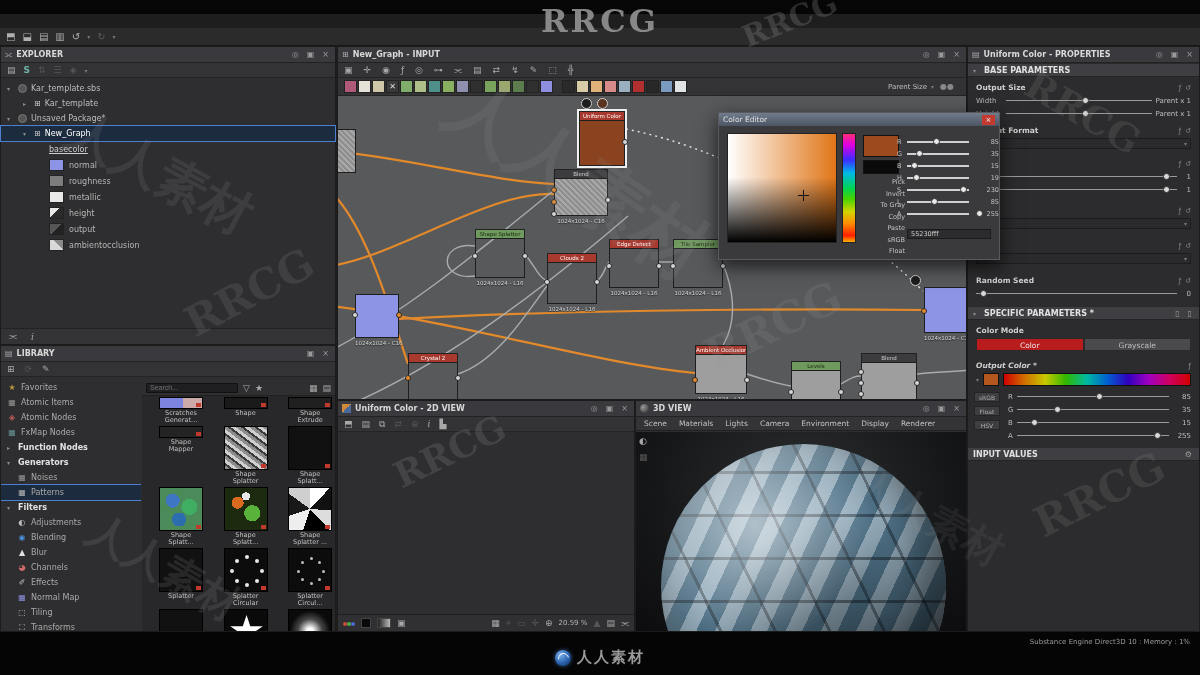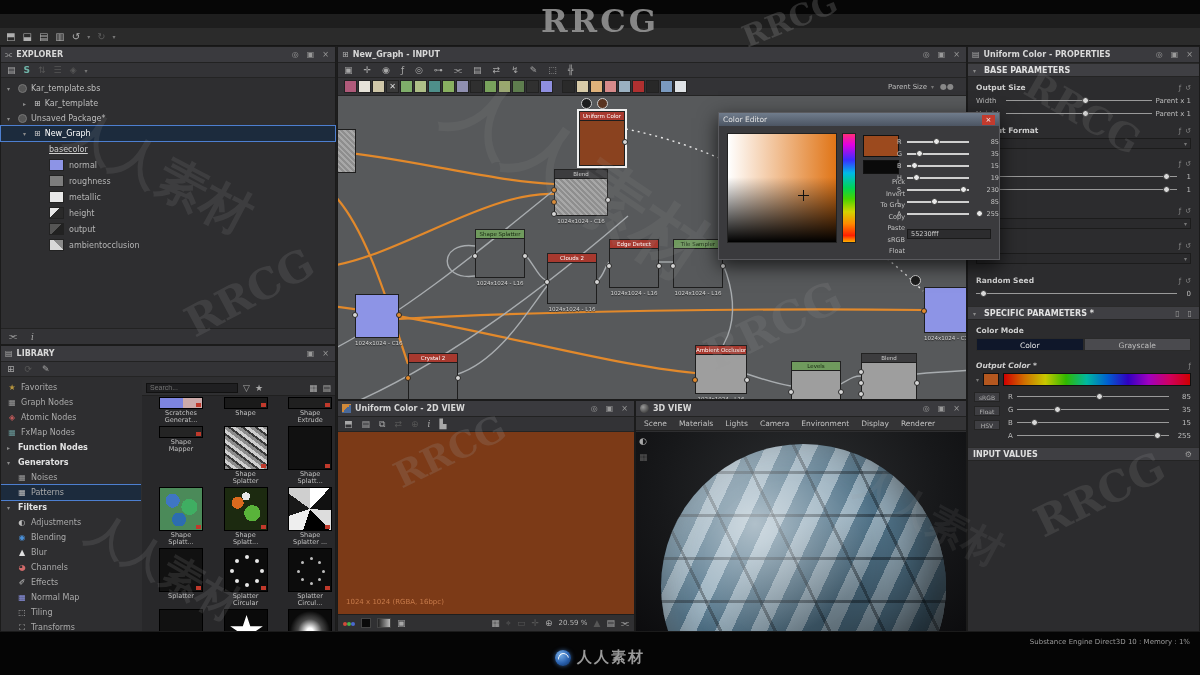--- a/index.html
+++ b/index.html
@@ -102,21 +102,21 @@
   .plabel{color:#cfcfcf;font-size:7.5px;font-weight:bold;}
   .plabel2{color:#b8b8b8;font-size:7px;width:26px;}
   .fico{color:#8a8a8a;font-size:7px;margin-left:auto;}
   .fico2{color:#8a8a8a;font-size:7px;}
   .slider{position:relative;height:8px;flex:1;}
   .slider .tr{position:absolute;left:0;right:0;top:3.5px;height:1px;background:#9a9a9a;}
   .slider .hd{position:absolute;top:0;width:7px;height:7px;border-radius:50%;background:#d8d8d8;border:1px solid #333;}
   .pval{color:#bdbdbd;font-size:7px;min-width:30px;text-align:right;}
   .ddown{margin:1px 8px;height:11px;background:#2a2a2c;border:1px solid #1c1c1c;display:flex;align-items:center;justify-content:flex-end;padding:0 3px;color:#777;font-size:6px;}
   .mbtn{flex:1;height:13px;text-align:center;line-height:13px;font-size:7.5px;background:#4a4a4e;color:#bdbdbd;border:1px solid #2a2a2a;}
-  .mbtn.on{background:#0f172a;color:#e8e8e8;}
+  .mbtn.on{background:#b91c1c;color:#e8e8e8;}
   .rainbow{height:13px;flex:1;border:1px solid #111;background:linear-gradient(to right,#d00000,#d07000,#c8c800,#30b800,#00b8a0,#0060d0,#3000c0,#a000c0,#d00060,#d00000);}
   .sbtn{width:26px;height:10px;background:#3e3e42;border:1px solid #242424;color:#b0b0b0;font-size:6px;text-align:center;line-height:9px;}
   
   .cedit{left:718px;top:112px;width:282px;height:148px;background:#3a3a3d;border:1px solid #5a5a5e;box-shadow:0 6px 18px rgba(0,0,0,.7);z-index:60;}
   .cedit-tb{height:13px;background:linear-gradient(#76markdown,#5a6472);background:linear-gradient(#707c8c,#4c5563);display:flex;align-items:center;padding:0 4px;gap:4px;}
   .cedit-t{color:#e2e2e2;font-size:7.5px;}
   .xbtn{margin-left:auto;width:13px;height:10px;background:#c23b2e;color:#fff;font-size:7px;text-align:center;line-height:10px;}
   .svbox{position:absolute;left:8px;top:20px;width:110px;height:110px;border:1px solid #222;
     background:linear-gradient(to top,#000,rgba(0,0,0,0) 60%),linear-gradient(to right,#fff,#e07517);}
   .cross{position:absolute;width:11px;height:11px;}
@@ -246,21 +246,21 @@
       <span class="tico dim">⟳</span>
       <span class="tico">✎</span>
     </div>
     <div class="lib-tree">
       <div class="lrow">
           <span class="lico" style="color:#b8963e">★</span>
           <span>Favorites</span>
         </div>
       <div class="lrow">
           <span class="lico" style="color:#9a9a9a">▦</span>
-          <span>Graph Nodes</span>
+          <span>Atomic Items</span>
         </div>
       <div class="lrow">
           <span class="lico" style="color:#c05a5a">◈</span>
           <span>Atomic Nodes</span>
         </div>
       <div class="lrow">
           <span class="lico" style="color:#6a9a9a">▦</span>
           <span>FxMap Nodes</span>
         </div>
       <div class="lrow hd">
@@ -567,23 +567,20 @@
     </div>
     <div class="tbar" style="gap:9px;">
       <span class="tico">⬒</span>
       <span class="tico">▤</span>
       <span class="tico">⧉</span>
       <span class="tico dim">⇄</span>
       <span class="tico dim">⊕</span>
       <span class="tico" style="font-style:italic;font-family:'DejaVu Serif',serif;">i</span>
       <span class="tico">▙</span>
     </div>
-    <div class="v2d-canvas">
-      <div class="v2d-info">1024 x 1024 (RGBA, 16bpc)</div>
-    </div>
     <div class="vbb">
       <span><span class="dot" style="background:#d04a3a;"></span><span class="dot" style="background:#4ab04a;"></span><span class="dot" style="background:#4a6ad0;"></span></span>
       <span style="width:10px;height:10px;background:#0a0a0a;border:1px solid #444;display:inline-block;"></span>
       <span style="width:14px;height:10px;background:linear-gradient(90deg,#222,#bbb);border:1px solid #444;display:inline-block;"></span>
       <span class="tico">▣</span>
       <span style="flex:1"></span>
       <span class="tico">▦</span>
       <span class="tico dim">⌖</span>
       <span class="tico dim">▭</span>
       <span class="tico dim">✛</span>

